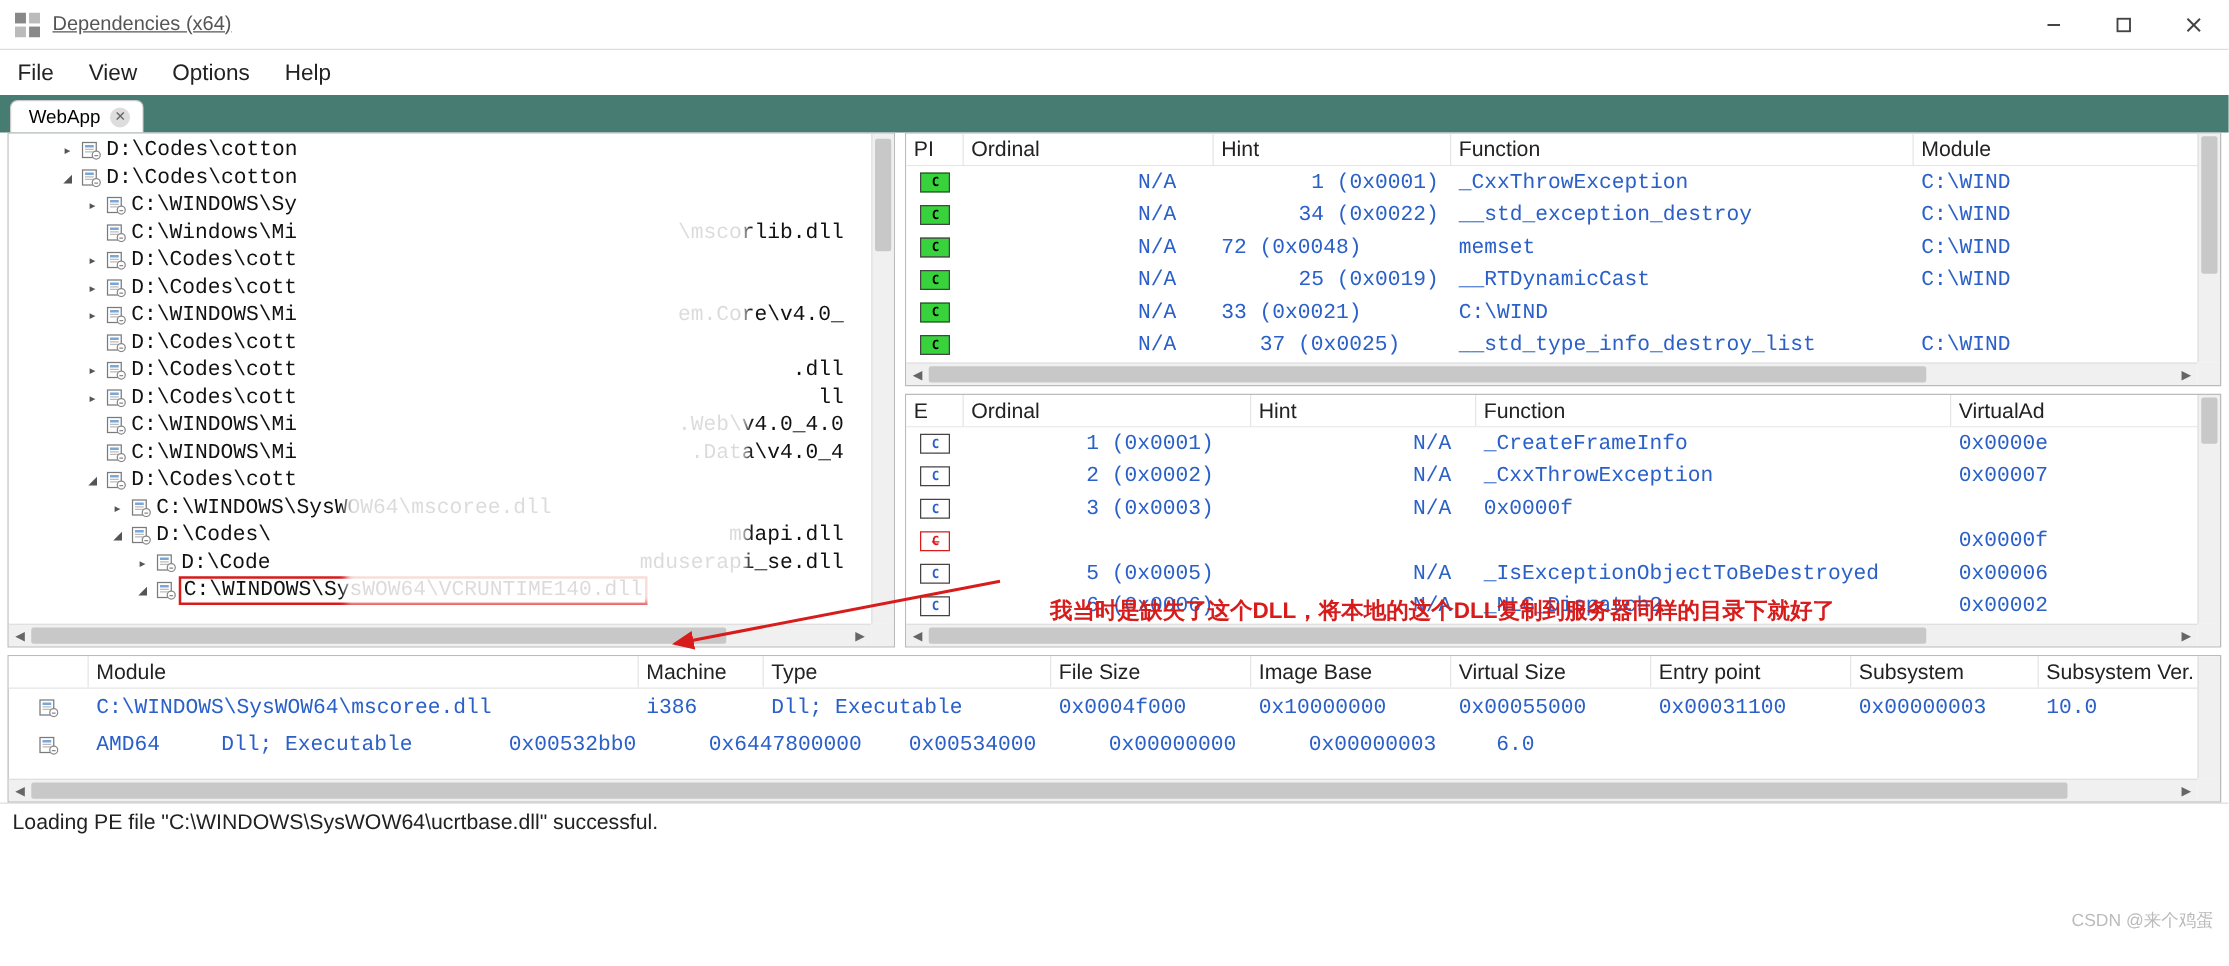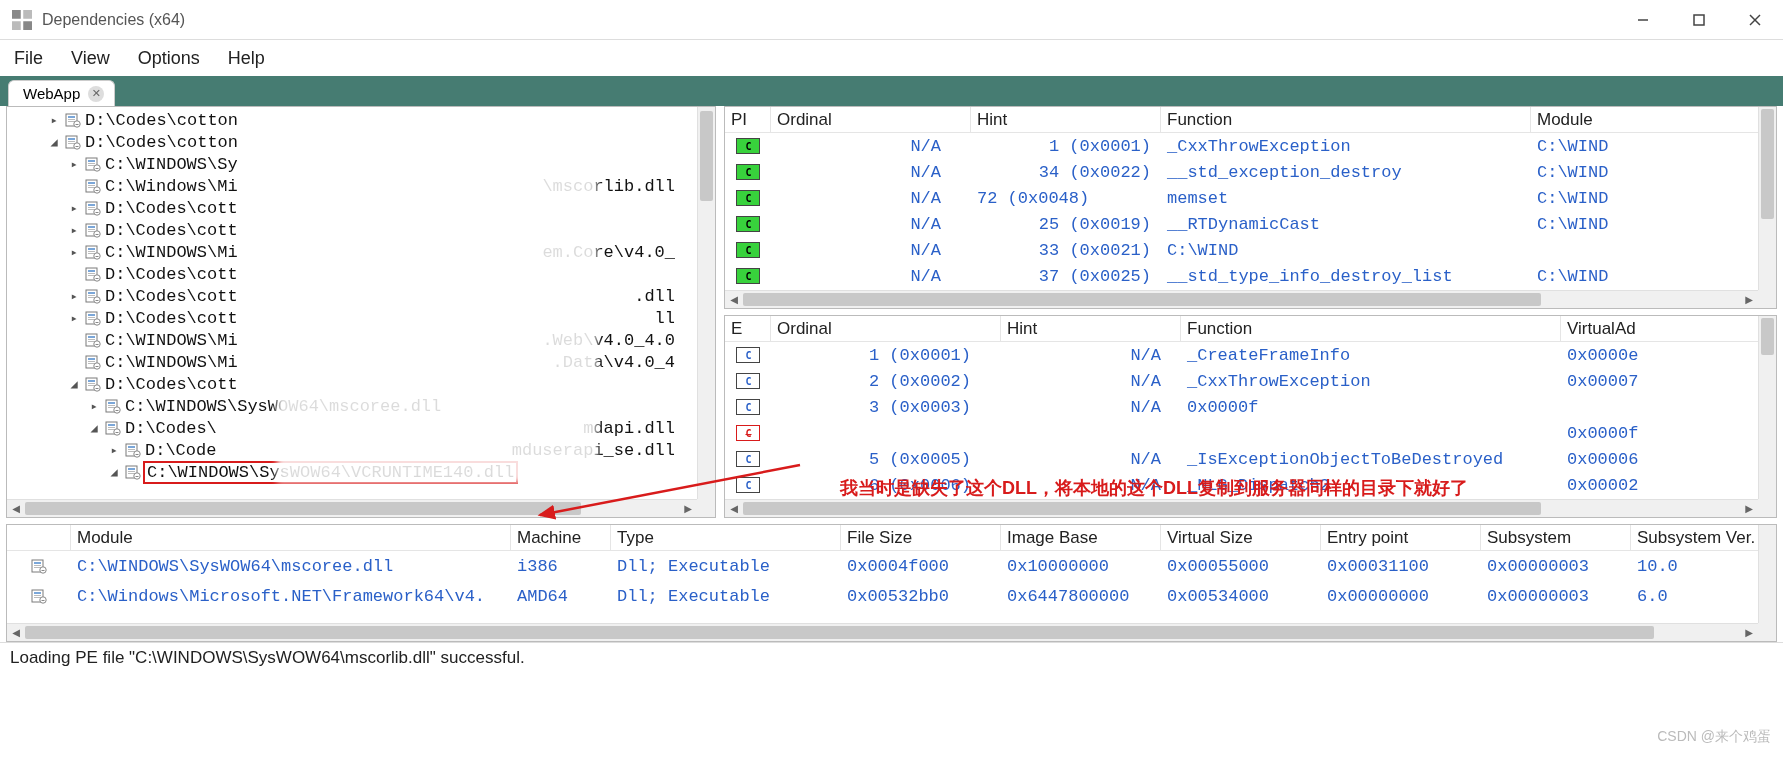--- a/index.html
+++ b/index.html
@@ -2,21 +2,21 @@
 <html><head>
 <meta charset="utf-8">
 <style>
   * { box-sizing: border-box; margin: 0; padding: 0; }
   html, body { width: 1783px; height: 773px; font-family: "Segoe UI", Tahoma, sans-serif; font-size: 16px; background: #fff; overflow: hidden; }
   .mono { font-family: Consolas, "Courier New", monospace; }
 
   
   .titlebar { height: 40px; display: flex; align-items: center; border-bottom: 1px solid #ddd; background: #fff; }
   .titlebar .app-icon { width: 20px; height: 20px; margin: 0 10px 0 12px; display:flex; align-items:center; justify-content:center; }
-  .titlebar .title { flex: 0 0 auto; color: #555; font-size: 16px; }
+  .titlebar .title { flex: 0 0 auto; color: #555; font-size: 16px; text-decoration: underline; }
   .titlebar .spacer { flex: 1; }
   .win-btn { width: 56px; height: 40px; display: flex; align-items: center; justify-content: center; color: #444; font-size: 14px; }
   .win-btn svg { width: 14px; height: 14px; }
 
   
   .menubar { height: 36px; display: flex; align-items: center; gap: 28px; padding: 0 14px; background: #fff; color: #222; }
   .menubar .menu-item { font-size: 18px; cursor: default; }
 
   
   .band { height: 30px; background: #467c72; display: flex; align-items: flex-end; padding: 0 8px; }
@@ -455,29 +455,29 @@
             <span class="cell hexnum" style="width:200px;text-align:right;padding-right:30px">N/A</span>
             <span class="cell hexnum" style="width:190px;text-align:right;padding-right:10px">25 (0x0019)</span>
             <span class="cell txt-blue" style="width:370px">__RTDynamicCast</span>
             <span class="cell txt-blue" style="flex:1">C:\WIND</span>
           </div>
           <div class="grid-row mono">
             <span class="cell icon-cell">
               <span class="c-badge badge-green">C</span>
             </span>
             <span class="cell hexnum" style="width:200px;text-align:right;padding-right:30px">N/A</span>
-            <span class="cell hexnum" style="width:190px;text-align:right;padding-right:10px">33 (0x0021)</span>
+            <span class="cell hexnum" style="width:190px;text-align:left;padding-right:10px">33 (0x0021)</span>
             <span class="cell txt-blue" style="flex:1">C:\WIND</span>
           </div>
           <div class="grid-row mono">
             <span class="cell icon-cell">
               <span class="c-badge badge-green">C</span>
             </span>
             <span class="cell hexnum" style="width:200px;text-align:right;padding-right:30px">N/A</span>
-            <span class="cell hexnum" style="width:190px;text-align:right;padding-right:10px">37 (0x0025)</span>
+            <span class="cell hexnum" style="width:190px;text-align:center;padding-right:10px">37 (0x0025)</span>
             <span class="cell txt-blue" style="width:370px">__std_type_info_destroy_list</span>
             <span class="cell txt-blue" style="flex:1">C:\WIND</span>
           </div>
         </div>
       <div class="scroll-vert">
           <div class="thumb" style="top:2px;height:60%"></div>
         </div>
       <div class="scroll-horiz">
           <span class="arrow">◀</span>
           <div class="track">
@@ -605,21 +605,20 @@
         <span class="cell" style="width:64px;display:flex;justify-content:center">
           <svg class="ico-pe" viewBox="0 0 16 16">
             <rect x="1" y="2" width="11" height="12" fill="#fff" stroke="#7a7a7a"></rect>
             <rect x="3" y="4" width="7" height="2" fill="#7aa6d8"></rect>
             <rect x="3" y="7" width="7" height="1" fill="#bbb"></rect>
             <rect x="3" y="9" width="7" height="1" fill="#bbb"></rect>
             <circle cx="12" cy="12" r="3.2" fill="#fff" stroke="#888"></circle>
             <path d="M10.5 12.5 h3" stroke="#888"></path>
           </svg>
         </span>
-        <span class="cell" style="width:440px">C:\Windows\Microsoft.NET\Framework64\v4.</span>
         <span class="cell" style="width:100px">AMD64</span>
         <span class="cell" style="width:230px">Dll; Executable</span>
         <span class="cell" style="width:160px">0x00532bb0</span>
         <span class="cell" style="width:160px">0x6447800000</span>
         <span class="cell" style="width:160px">0x00534000</span>
         <span class="cell" style="width:160px">0x00000000</span>
         <span class="cell" style="width:150px">0x00000003</span>
         <span class="cell" style="flex:1">6.0</span>
       </div>
     </div>
@@ -628,21 +627,21 @@
       <span class="arrow">◀</span>
       <div class="track">
         <div class="thumb-h" style="left:0;width:95%"></div>
       </div>
       <span class="arrow">▶</span>
     </div>
   <div class="scroll-corner"></div>
 </div>
 
 <div class="statusbar">
-  <span>Loading PE file "C:\WINDOWS\SysWOW64\mscorlib.dll" successful.</span>
+  <span>Loading PE file "C:\WINDOWS\SysWOW64\ucrtbase.dll" successful.</span>
 </div>
 <div class="watermark">CSDN @来个鸡蛋</div>
 
 <svg class="arrow-svg" style="left:530px;top:460px;width:280px;height:70px">
   <defs>
       <marker id="ah" markerWidth="8" markerHeight="8" refX="6" refY="3" orient="auto">
         <path d="M0,0 L7,3 L0,6 Z" fill="#d81b1b"></path>
       </marker>
     </defs>
   <line x1="270" y1="5" x2="10" y2="55" stroke="#d81b1b" stroke-width="2.5" marker-end="url(#ah)"></line>

